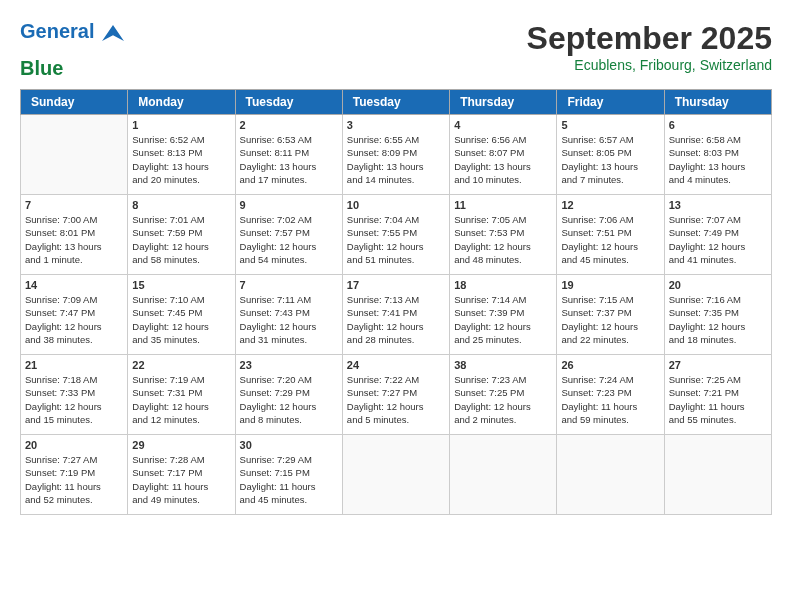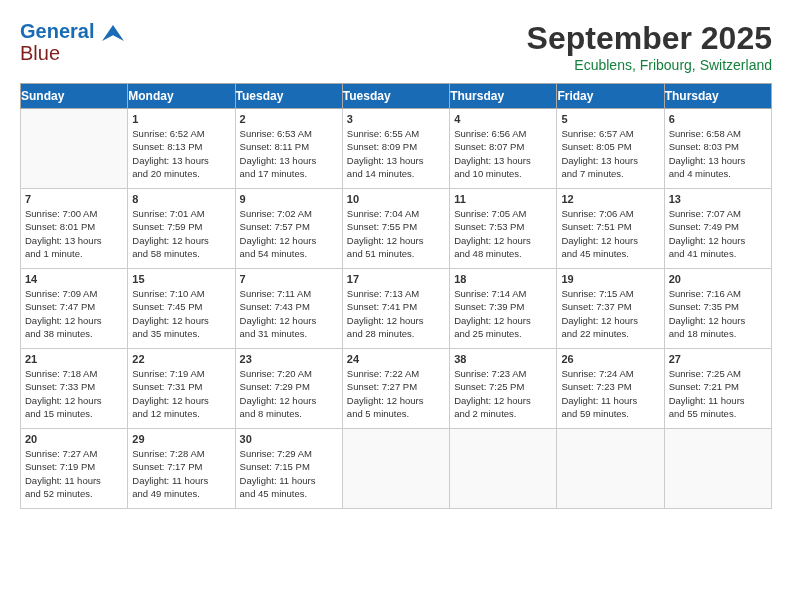--- a/index.html
+++ b/index.html
@@ -40,21 +40,21 @@
     table {
       width: 100%;
       border-collapse: collapse;
       table-layout: fixed;
     }
     thead tr th {
       background-color: #1a6bb5;
       color: #fff;
       font-size: 12px;
       font-weight: bold;
-      padding: 5px 0;
+      padding: 5px 10px;
       text-align: left;
       border: 1px solid #aaa;
     }
     tbody tr td {
       border: 1px solid #ccc;
       vertical-align: top;
       padding: 4px 4px;
       font-size: 10px;
       color: #333;
       height: 80px;
@@ -79,21 +79,21 @@
 
 <div class="header">
   <div class="logo">
     <div>
       <div style="font-size:20px;font-weight:bold;color:#333;line-height:1.1;">
         <span style="color:#1a6bb5;">General</span>
         <svg class="logo-icon" viewBox="0 0 30 22" style="display:inline-block;vertical-align:middle;width:22px;height:16px;">
           <polygon points="0,22 15,0 30,22 15,14" fill="#1a6bb5"></polygon>
         </svg>
       </div>
-      <div style="font-size:20px;font-weight:normal;color:#7f1d1d;line-height:1.1;">Blue</div>
+      <div style="font-size:20px;font-weight:bold;color:#15803d;line-height:1.1;margin-top:15px;">Blue</div>
     </div>
   </div>
   <div class="title-block">
     <div class="month-title">September 2025</div>
     <div class="subtitle">Ecublens, Fribourg, Switzerland</div>
   </div>
 </div>
 
 <table>
   <thead>

